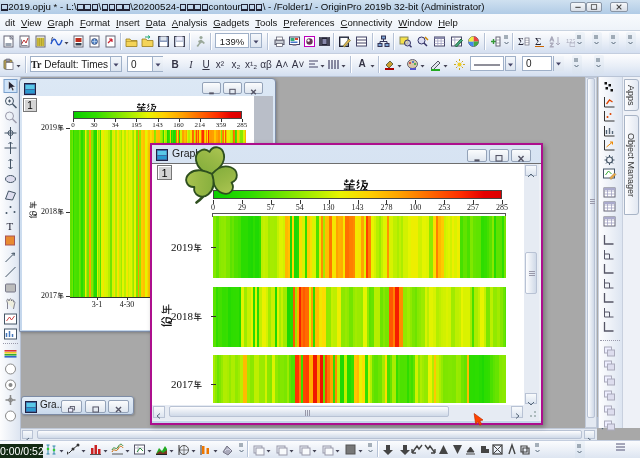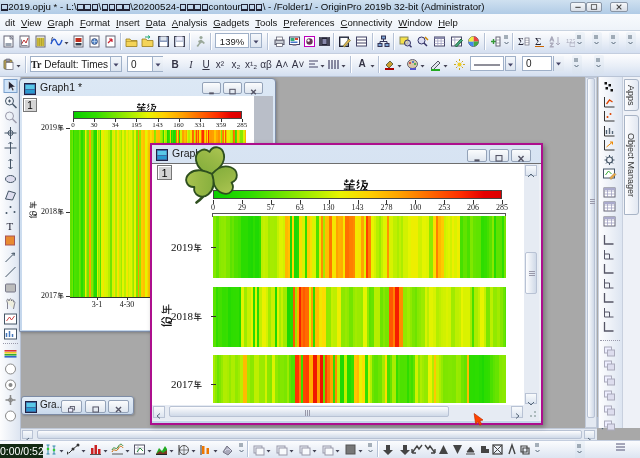--- a/index.html
+++ b/index.html
@@ -669,21 +669,20 @@
     </div>
     <div style="position:absolute;left:622px;top:77px;width:18px;height:351px;background:#eef1f7;border-left:1px solid #c8d0de"></div>
     <div style="position:absolute;left:624px;top:79px;width:15px;height:32px;background:linear-gradient(90deg,#fdfdfe,#e2e8f2);border:1px solid #a8b4c6;border-radius:0 3px 3px 0;font-size:9px;color:#333;writing-mode:vertical-rl;text-align:center;line-height:14px">Apps</div>
     <div style="position:absolute;left:624px;top:115px;width:15px;height:100px;background:linear-gradient(90deg,#fdfdfe,#e2e8f2);border:1px solid #a8b4c6;border-radius:0 3px 3px 0;font-size:9px;color:#333;writing-mode:vertical-rl;text-align:center;line-height:14px;letter-spacing:0px">Object Manager</div>
     <div style="position:absolute;left:19px;top:78px;width:257px;height:254px;background:linear-gradient(180deg,#dce8f5,#c3d6ec);border:1px solid #7d8ca6;border-radius:4px 4px 0 0;box-shadow:1px 1px 3px rgba(0,0,0,.25)"></div>
     <div style="position:absolute;left:24px;top:81px;width:12px;height:12px"><svg width="12" height="12">
         <rect x="0.5" y="0.5" width="11" height="11" fill="#3a6ea8" stroke="#224"></rect>
         <rect x="1.5" y="2" width="9" height="4" fill="#5ac8e8"></rect>
         <rect x="1.5" y="7" width="9" height="3" fill="#2a9ad0"></rect>
       </svg></div>
-    <div style="position:absolute;left:40px;top:81px;width:100px;height:12px;font-size:10.5px;color:#1a1a1a;line-height:12px">Graph1 *</div>
     <div style="position:absolute;left:202px;top:82px;width:19px;height:12px;background:linear-gradient(#fbfcfd,#dfe6ef);border:1px solid #93a2b8;border-radius:2px"><svg width="17" height="10" viewBox="0 0 14 13">
         <rect x="4" y="7" width="6" height="2.5" fill="#556"></rect>
       </svg></div>
     <div style="position:absolute;left:223px;top:82px;width:19px;height:12px;background:linear-gradient(#fbfcfd,#dfe6ef);border:1px solid #93a2b8;border-radius:2px"><svg width="17" height="10" viewBox="0 0 14 13">
         <rect x="3.5" y="3" width="7" height="6" fill="none" stroke="#556" stroke-width="1.3"></rect>
       </svg></div>
     <div style="position:absolute;left:244px;top:82px;width:19px;height:12px;background:linear-gradient(#fbfcfd,#dfe6ef);border:1px solid #93a2b8;border-radius:2px"><svg width="17" height="10" viewBox="0 0 14 13">
         <path d="M4,3.5 L10,9.5 M10,3.5 L4,9.5" stroke="#556" stroke-width="1.7"></path>
       </svg></div>
     <div style="position:absolute;left:22px;top:96px;width:251px;height:234px;background:#b9bec8"></div>
@@ -704,21 +703,21 @@
     <div style="position:absolute;left:86.1px;top:121.5px;width:16px;height:7px;font-size:7px;font-family:&quot;Liberation Serif&quot;,serif;color:#222;text-align:center;line-height:7px">30</div>
     <div style="position:absolute;left:115.2px;top:119px;width:1px;height:3px;background:#333"></div>
     <div style="position:absolute;left:107.2px;top:121.5px;width:16px;height:7px;font-size:7px;font-family:&quot;Liberation Serif&quot;,serif;color:#222;text-align:center;line-height:7px">34</div>
     <div style="position:absolute;left:136.4px;top:119px;width:1px;height:3px;background:#333"></div>
     <div style="position:absolute;left:128.4px;top:121.5px;width:16px;height:7px;font-size:7px;font-family:&quot;Liberation Serif&quot;,serif;color:#222;text-align:center;line-height:7px">195</div>
     <div style="position:absolute;left:157.5px;top:119px;width:1px;height:3px;background:#333"></div>
     <div style="position:absolute;left:149.5px;top:121.5px;width:16px;height:7px;font-size:7px;font-family:&quot;Liberation Serif&quot;,serif;color:#222;text-align:center;line-height:7px">143</div>
     <div style="position:absolute;left:178.6px;top:119px;width:1px;height:3px;background:#333"></div>
     <div style="position:absolute;left:170.6px;top:121.5px;width:16px;height:7px;font-size:7px;font-family:&quot;Liberation Serif&quot;,serif;color:#222;text-align:center;line-height:7px">160</div>
     <div style="position:absolute;left:199.8px;top:119px;width:1px;height:3px;background:#333"></div>
-    <div style="position:absolute;left:191.8px;top:121.5px;width:16px;height:7px;font-size:7px;font-family:&quot;Liberation Serif&quot;,serif;color:#222;text-align:center;line-height:7px">331</div>
+    <div style="position:absolute;left:191.8px;top:121.5px;width:16px;height:7px;font-size:7px;font-family:&quot;Liberation Serif&quot;,serif;color:#222;text-align:center;line-height:7px">214</div>
     <div style="position:absolute;left:220.9px;top:119px;width:1px;height:3px;background:#333"></div>
     <div style="position:absolute;left:212.9px;top:121.5px;width:16px;height:7px;font-size:7px;font-family:&quot;Liberation Serif&quot;,serif;color:#222;text-align:center;line-height:7px">359</div>
     <div style="position:absolute;left:242.0px;top:119px;width:1px;height:3px;background:#333"></div>
     <div style="position:absolute;left:234.0px;top:121.5px;width:16px;height:7px;font-size:7px;font-family:&quot;Liberation Serif&quot;,serif;color:#222;text-align:center;line-height:7px">285</div>
     <div style="position:absolute;left:36px;top:123.5px;width:28px;height:8px;font-size:8px;font-family:&quot;Liberation Serif&quot;,serif;color:#111;text-align:right;line-height:8px;white-space:nowrap">2019<svg width="7" height="7" viewBox="0 0 10 10" style="display:inline-block;vertical-align:-1px">
         <g stroke="#222" stroke-width="1.1" fill="none">
           <path d="M3.2,0.6 L2.2,2.4 M2.4,2.4 L8.6,2.4 M2.6,2.4 L2.6,5.2 M2.6,5 L8,5 M1,7.2 L9.6,7.2 M5.4,2.6 L5.4,10"></path>
         </g>
       </svg></div>
     <div style="position:absolute;left:66px;top:127.5px;width:4px;height:1px;background:#333"></div>
@@ -950,33 +949,33 @@
         </g>
       </svg></div>
     <div style="position:absolute;left:213px;top:190px;width:289px;height:9px;border:1px solid #444;background:linear-gradient(90deg,#0ace00 0%,#30dd00 13%,#7ce600 26%,#b4ee00 36%,#e8f400 44%,#ffd000 54%,#ffa000 65%,#ff6a00 75%,#ff2d00 86%,#e60000 94%,#dd0000 100%)"></div>
     <div style="position:absolute;left:213.0px;top:200px;width:1px;height:4px;background:#333"></div>
     <div style="position:absolute;left:204.0px;top:203.5px;width:18px;height:8px;font-size:8px;font-family:&quot;Liberation Serif&quot;,serif;color:#222;text-align:center;line-height:8px">0</div>
     <div style="position:absolute;left:241.9px;top:200px;width:1px;height:4px;background:#333"></div>
     <div style="position:absolute;left:232.9px;top:203.5px;width:18px;height:8px;font-size:8px;font-family:&quot;Liberation Serif&quot;,serif;color:#222;text-align:center;line-height:8px">29</div>
     <div style="position:absolute;left:270.8px;top:200px;width:1px;height:4px;background:#333"></div>
     <div style="position:absolute;left:261.8px;top:203.5px;width:18px;height:8px;font-size:8px;font-family:&quot;Liberation Serif&quot;,serif;color:#222;text-align:center;line-height:8px">57</div>
     <div style="position:absolute;left:299.7px;top:200px;width:1px;height:4px;background:#333"></div>
-    <div style="position:absolute;left:290.7px;top:203.5px;width:18px;height:8px;font-size:8px;font-family:&quot;Liberation Serif&quot;,serif;color:#222;text-align:center;line-height:8px">63</div>
+    <div style="position:absolute;left:290.7px;top:203.5px;width:18px;height:8px;font-size:8px;font-family:&quot;Liberation Serif&quot;,serif;color:#222;text-align:center;line-height:8px">54</div>
     <div style="position:absolute;left:328.6px;top:200px;width:1px;height:4px;background:#333"></div>
     <div style="position:absolute;left:319.6px;top:203.5px;width:18px;height:8px;font-size:8px;font-family:&quot;Liberation Serif&quot;,serif;color:#222;text-align:center;line-height:8px">130</div>
     <div style="position:absolute;left:357.5px;top:200px;width:1px;height:4px;background:#333"></div>
     <div style="position:absolute;left:348.5px;top:203.5px;width:18px;height:8px;font-size:8px;font-family:&quot;Liberation Serif&quot;,serif;color:#222;text-align:center;line-height:8px">143</div>
     <div style="position:absolute;left:386.4px;top:200px;width:1px;height:4px;background:#333"></div>
     <div style="position:absolute;left:377.4px;top:203.5px;width:18px;height:8px;font-size:8px;font-family:&quot;Liberation Serif&quot;,serif;color:#222;text-align:center;line-height:8px">278</div>
     <div style="position:absolute;left:415.3px;top:200px;width:1px;height:4px;background:#333"></div>
     <div style="position:absolute;left:406.3px;top:203.5px;width:18px;height:8px;font-size:8px;font-family:&quot;Liberation Serif&quot;,serif;color:#222;text-align:center;line-height:8px">100</div>
     <div style="position:absolute;left:444.2px;top:200px;width:1px;height:4px;background:#333"></div>
     <div style="position:absolute;left:435.2px;top:203.5px;width:18px;height:8px;font-size:8px;font-family:&quot;Liberation Serif&quot;,serif;color:#222;text-align:center;line-height:8px">253</div>
     <div style="position:absolute;left:473.1px;top:200px;width:1px;height:4px;background:#333"></div>
-    <div style="position:absolute;left:464.1px;top:203.5px;width:18px;height:8px;font-size:8px;font-family:&quot;Liberation Serif&quot;,serif;color:#222;text-align:center;line-height:8px">206</div>
+    <div style="position:absolute;left:464.1px;top:203.5px;width:18px;height:8px;font-size:8px;font-family:&quot;Liberation Serif&quot;,serif;color:#222;text-align:center;line-height:8px">257</div>
     <div style="position:absolute;left:502.0px;top:200px;width:1px;height:4px;background:#333"></div>
     <div style="position:absolute;left:493.0px;top:203.5px;width:18px;height:8px;font-size:8px;font-family:&quot;Liberation Serif&quot;,serif;color:#222;text-align:center;line-height:8px">285</div>
     <div style="position:absolute;left:212px;top:213px;width:294px;height:1px;background:#555"></div>
     <div style="position:absolute;left:212px;top:213px;width:1px;height:4px;background:#555"></div>
     <div style="position:absolute;left:505px;top:213px;width:1px;height:4px;background:#555"></div>
     <div style="position:absolute;left:212.5px;top:216px;width:293px;height:62px">
       <svg width="293" height="62" viewBox="0 0 293 62" style="display:block;filter:blur(0.6px)">
         <rect x="0.0" y="0" width="3" height="62" fill="#83e700"></rect>
         <rect x="3.0" y="0" width="3" height="62" fill="#64e300"></rect>
         <rect x="6.0" y="0" width="2" height="62" fill="#88e800"></rect>

